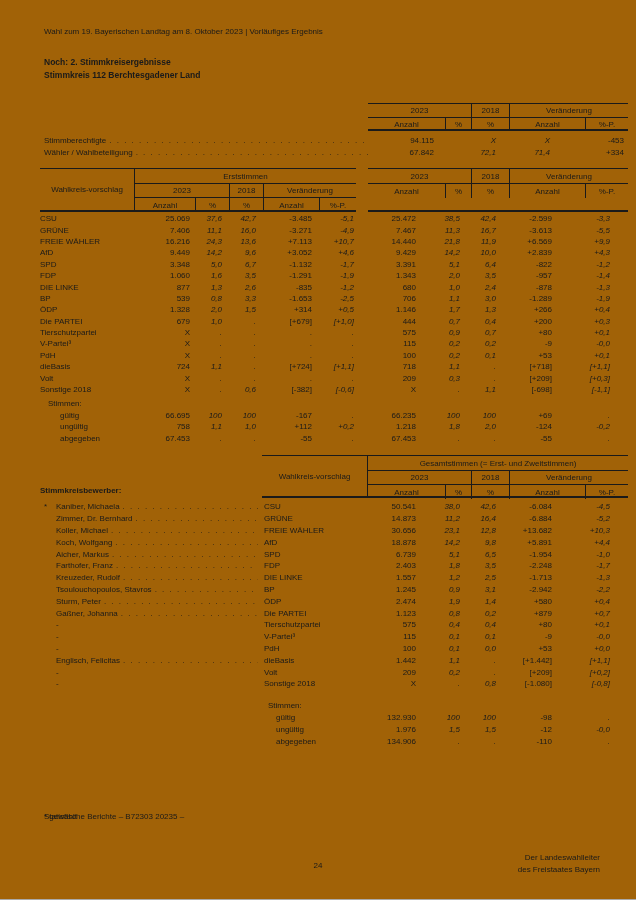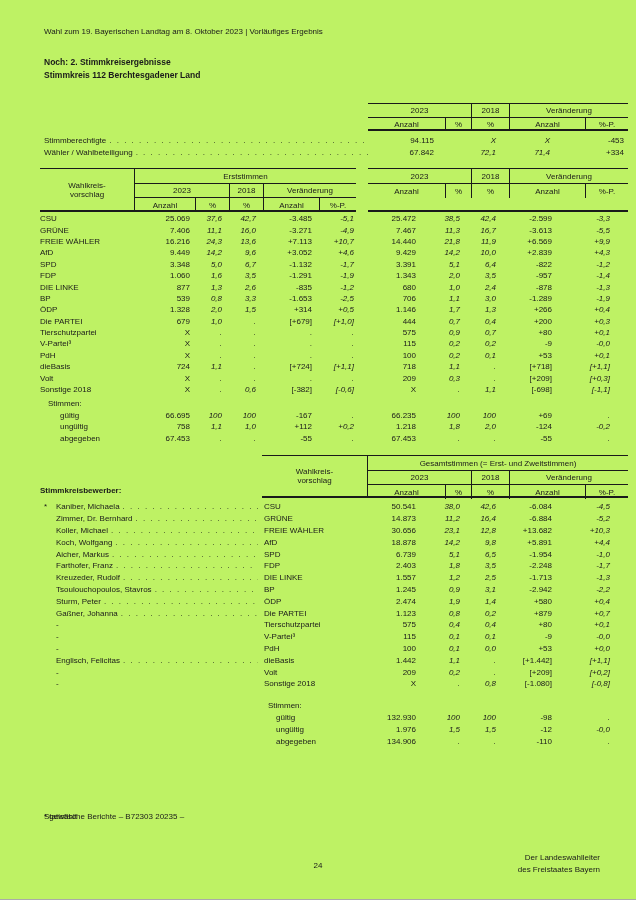--- a/index.html
+++ b/index.html
@@ -1,18 +1,18 @@
 <!DOCTYPE html>
 <html><head>
 <meta charset="utf-8">
 <style>
   html,body { margin:0; padding:0; background:#fff; }
   * { box-sizing:border-box; }
   .page {
-    position:relative; width:636px; height:900px; background:#bef264;
+    position:relative; width:636px; height:900px; background:#a16207;
     font-family:"Liberation Sans", sans-serif; font-size:8px; color:#1a1a1a;
     overflow:hidden; border-bottom:1px solid #aaa;
   }
   .abs { position:absolute; }
 
   .topline { left:44px; top:27px; font-size:8px; }
   .h1 { left:44px; top:57px; font-size:8.5px; font-weight:bold; }
   .h2 { left:44px; top:70px; font-size:8.5px; font-weight:bold; }
 
   
@@ -20,21 +20,21 @@
   .hrow { display:flex; align-items:center; text-align:center; }
   .hrow.sep { border-bottom:1px solid #1a1a1a; }
   .hc { height:100%; display:flex; align-items:center; justify-content:center; }
   .br { border-right:1px solid #1a1a1a; }
 
   .sumbox { left:368px; top:103px; width:260px; height:28px; }
   .sumbox .hrow { height:13px; }
   .sumbox .hrow:first-child { height:14px; }
 
   .wkcell { position:absolute; left:0; top:0; bottom:0; width:95px;
-    border-right:1px solid #1a1a1a; display:flex; flex-direction:column;
+    border-right:1px solid #1a1a1a; display:flex; 
     align-items:center; justify-content:center; line-height:9px; }
   .erstbox { left:40px; top:168px; width:316px; height:44px; }
   .zweitbox { left:368px; top:168px; width:260px; height:44px; }
   .erstbox .grid { margin-left:95px; }
   .hdr3 .hrow { height:14px;text-align:center; }
   .hdr3 .hrow:first-child { height:15px; }
   .hdr3 .hrow:nth-child(2) { height:14px; }
 
   .t2box { left:262px; top:455px; width:366px; height:43px; }
   .t2box .wkcell { width:106px; }

